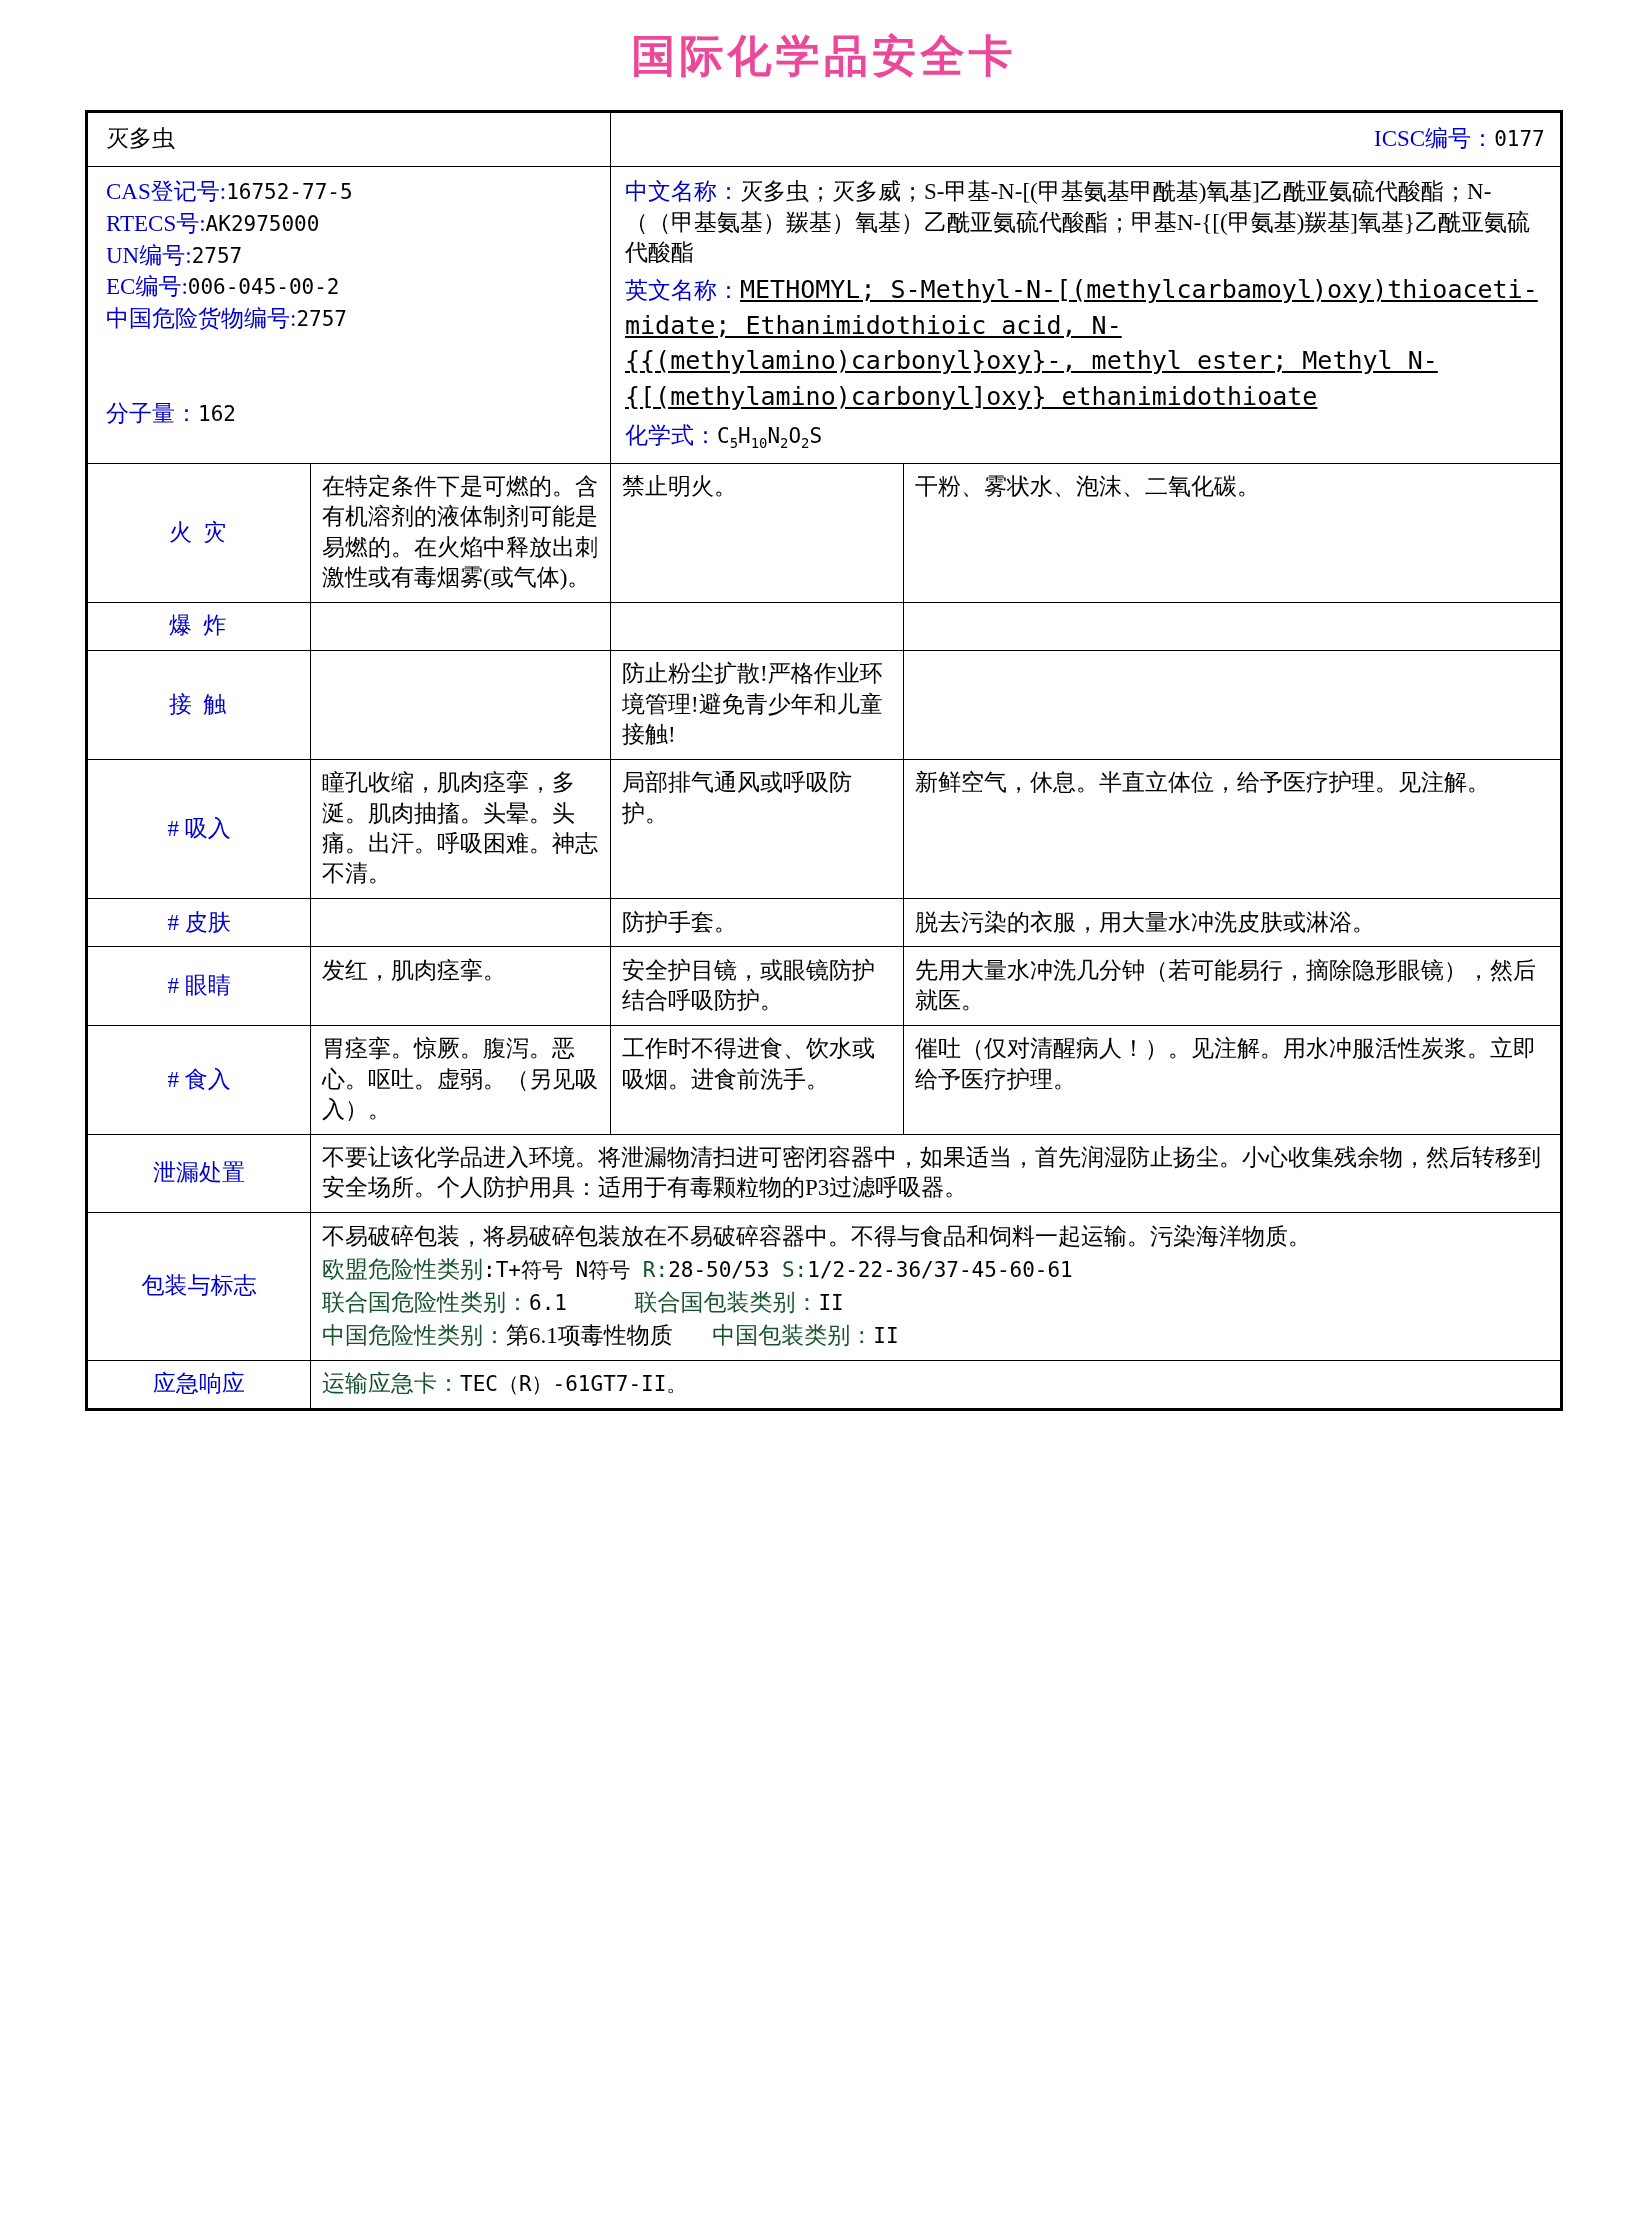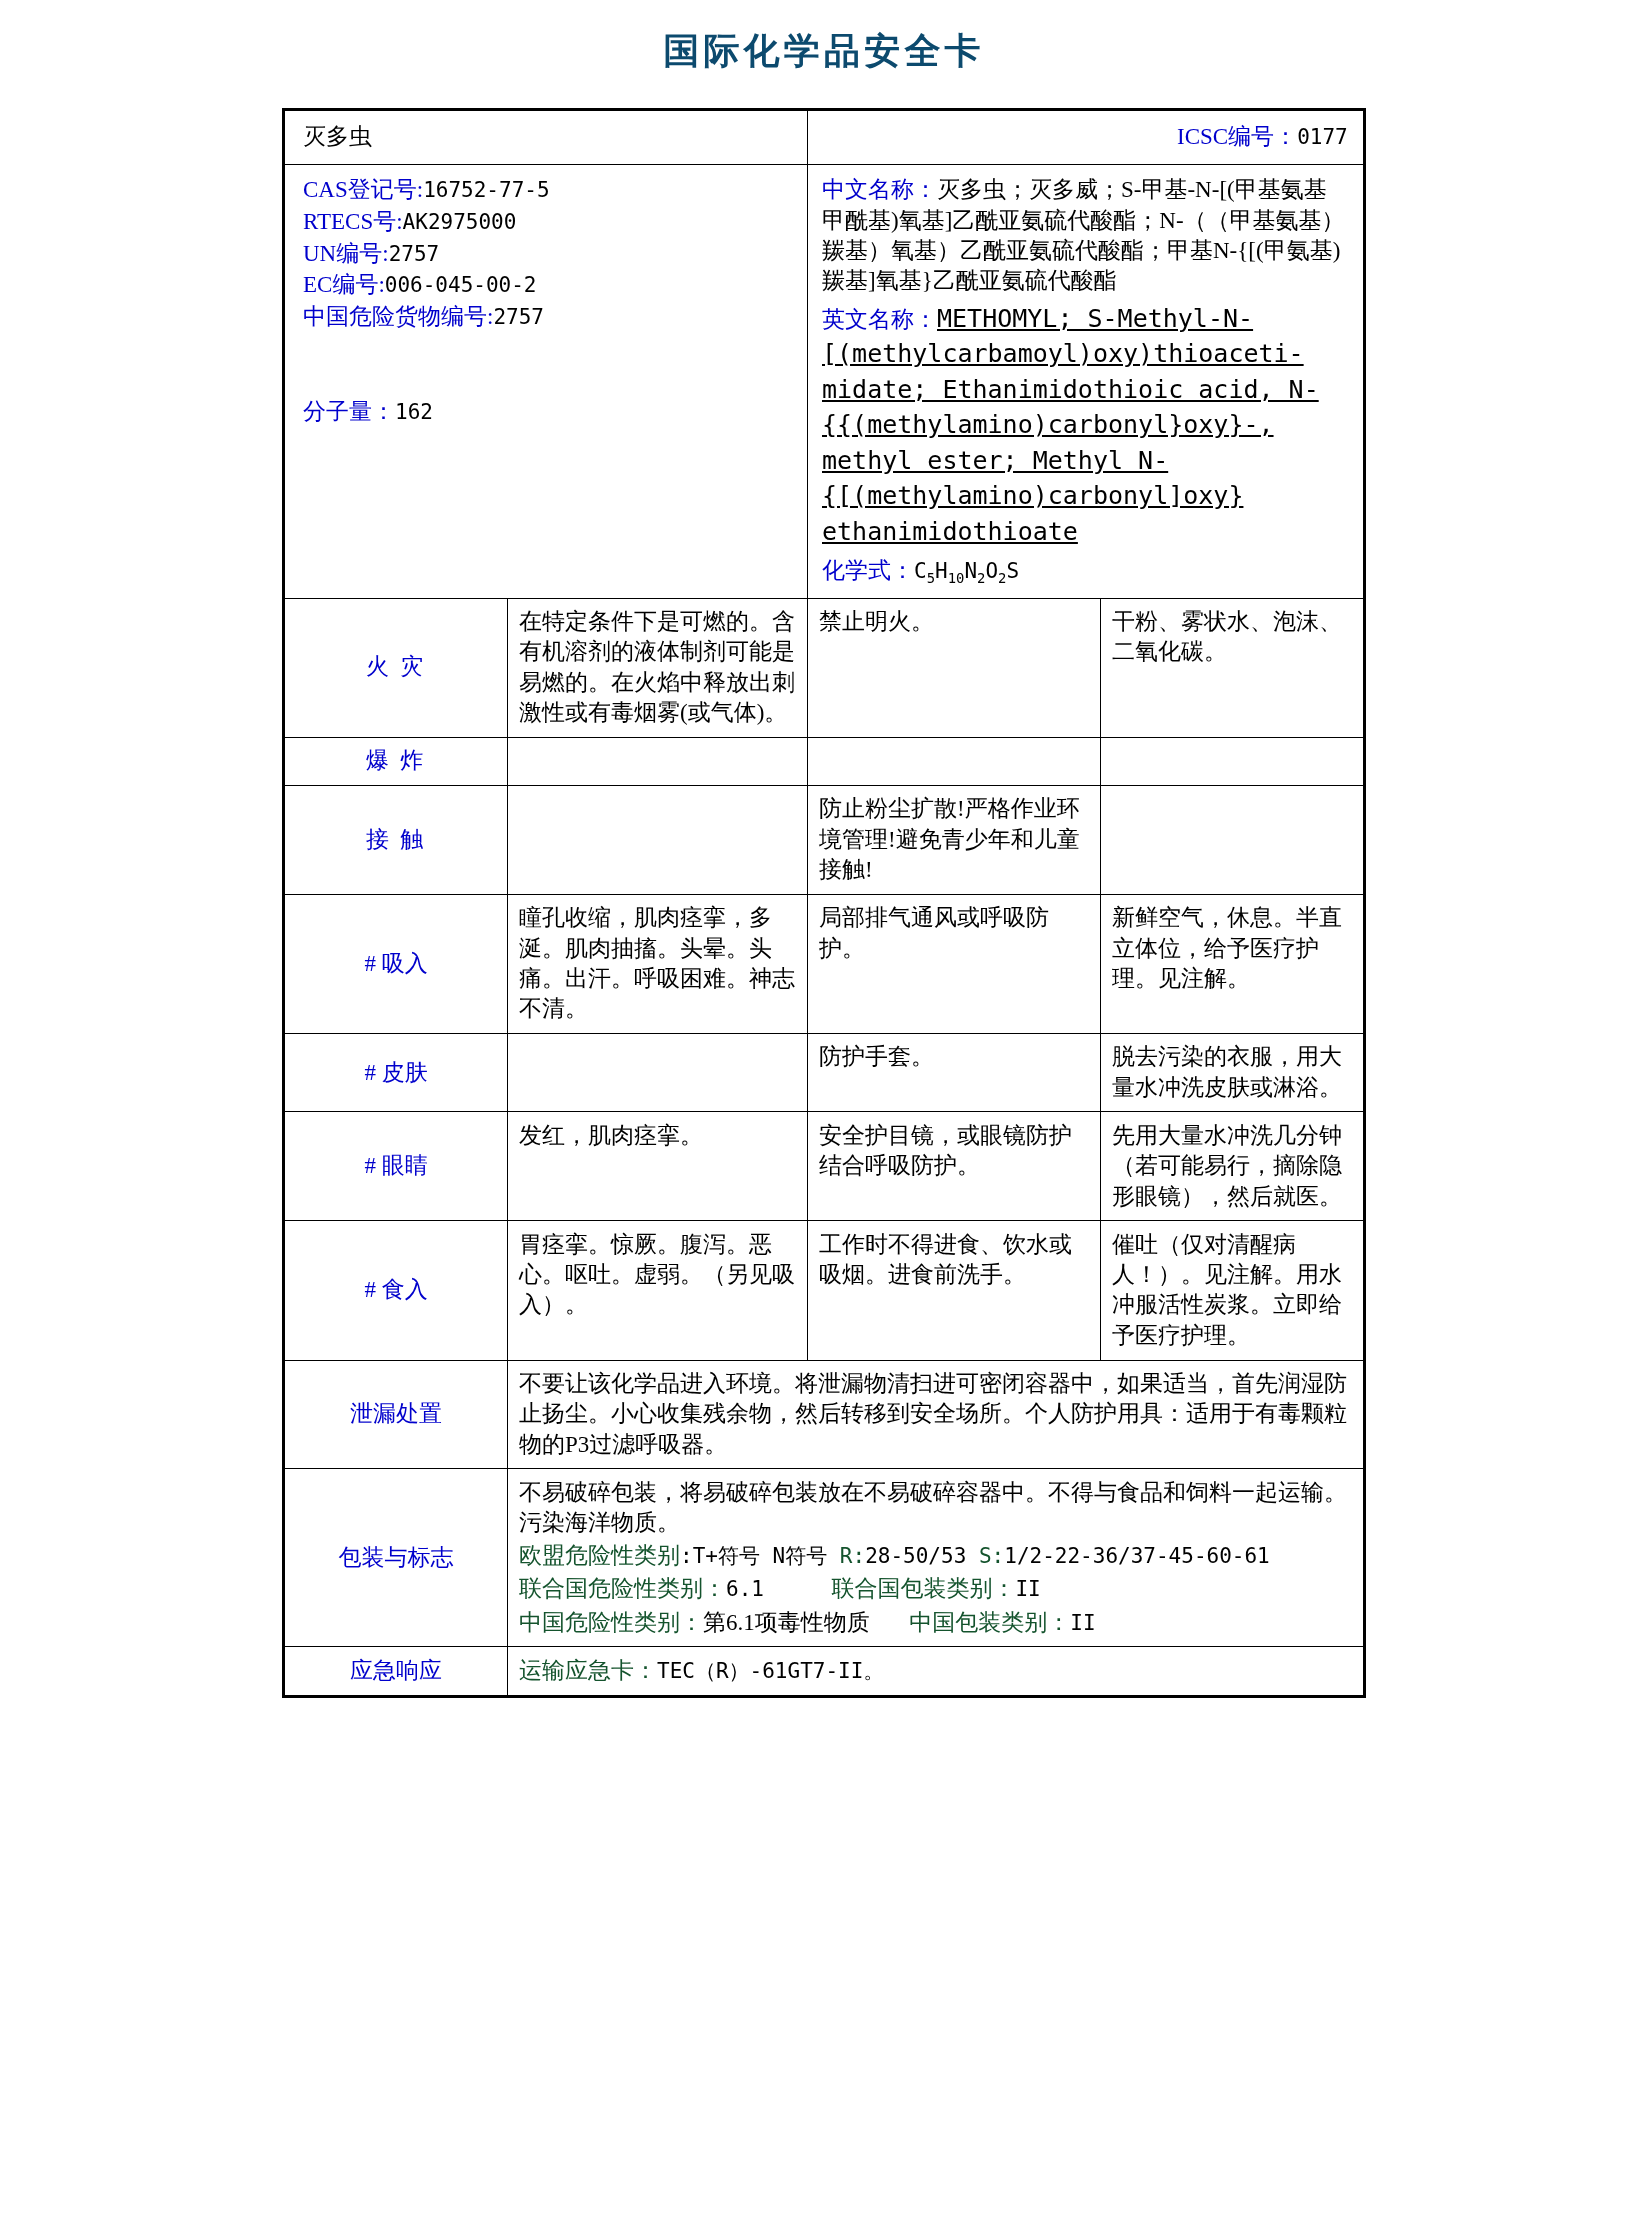--- a/index.html
+++ b/index.html
@@ -14,31 +14,31 @@
   }
   .page {
     width: 1648px;
     min-height: 2216px;
     box-sizing: border-box;
     padding: 0;
     position: relative;
   }
   .doc-title {
     text-align: center;
-    color: #0c4a6e;
+    color: #ec4899;
     font-family: "DejaVu Sans", "Liberation Sans", sans-serif;
     font-weight: bold;
-    font-size: 36px;
+    font-size: 44px;
     letter-spacing: 4.2px;
     padding-top: 26.5px;
     padding-bottom: 24px;
   }
   .card {
-    margin: 8px auto;
-    width: 1084px;
+    margin: 0 auto;
+    width: 1478px;
     border: 2.8px solid #000;
     box-sizing: border-box;
   }
   table.icsc {
     width: 100%;
     border-collapse: collapse;
     table-layout: fixed;
   }
   table.icsc td {
     border: 1.4px solid #000;

